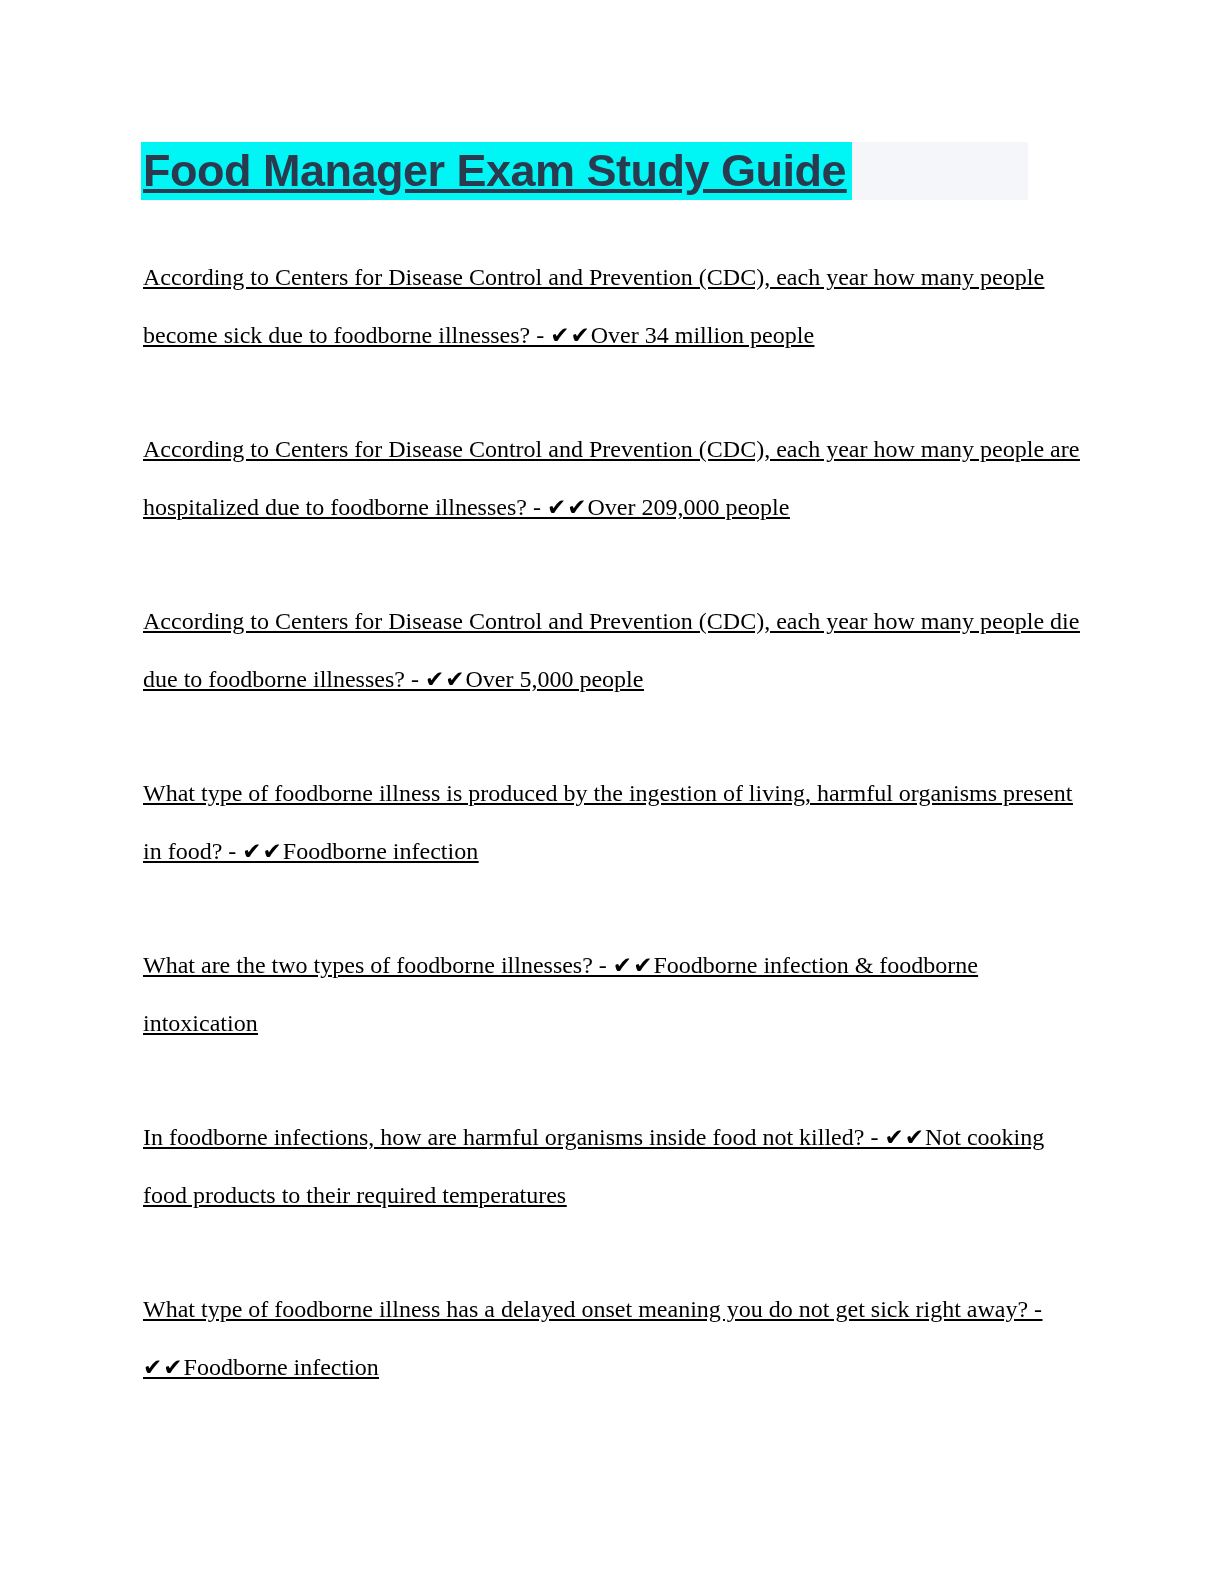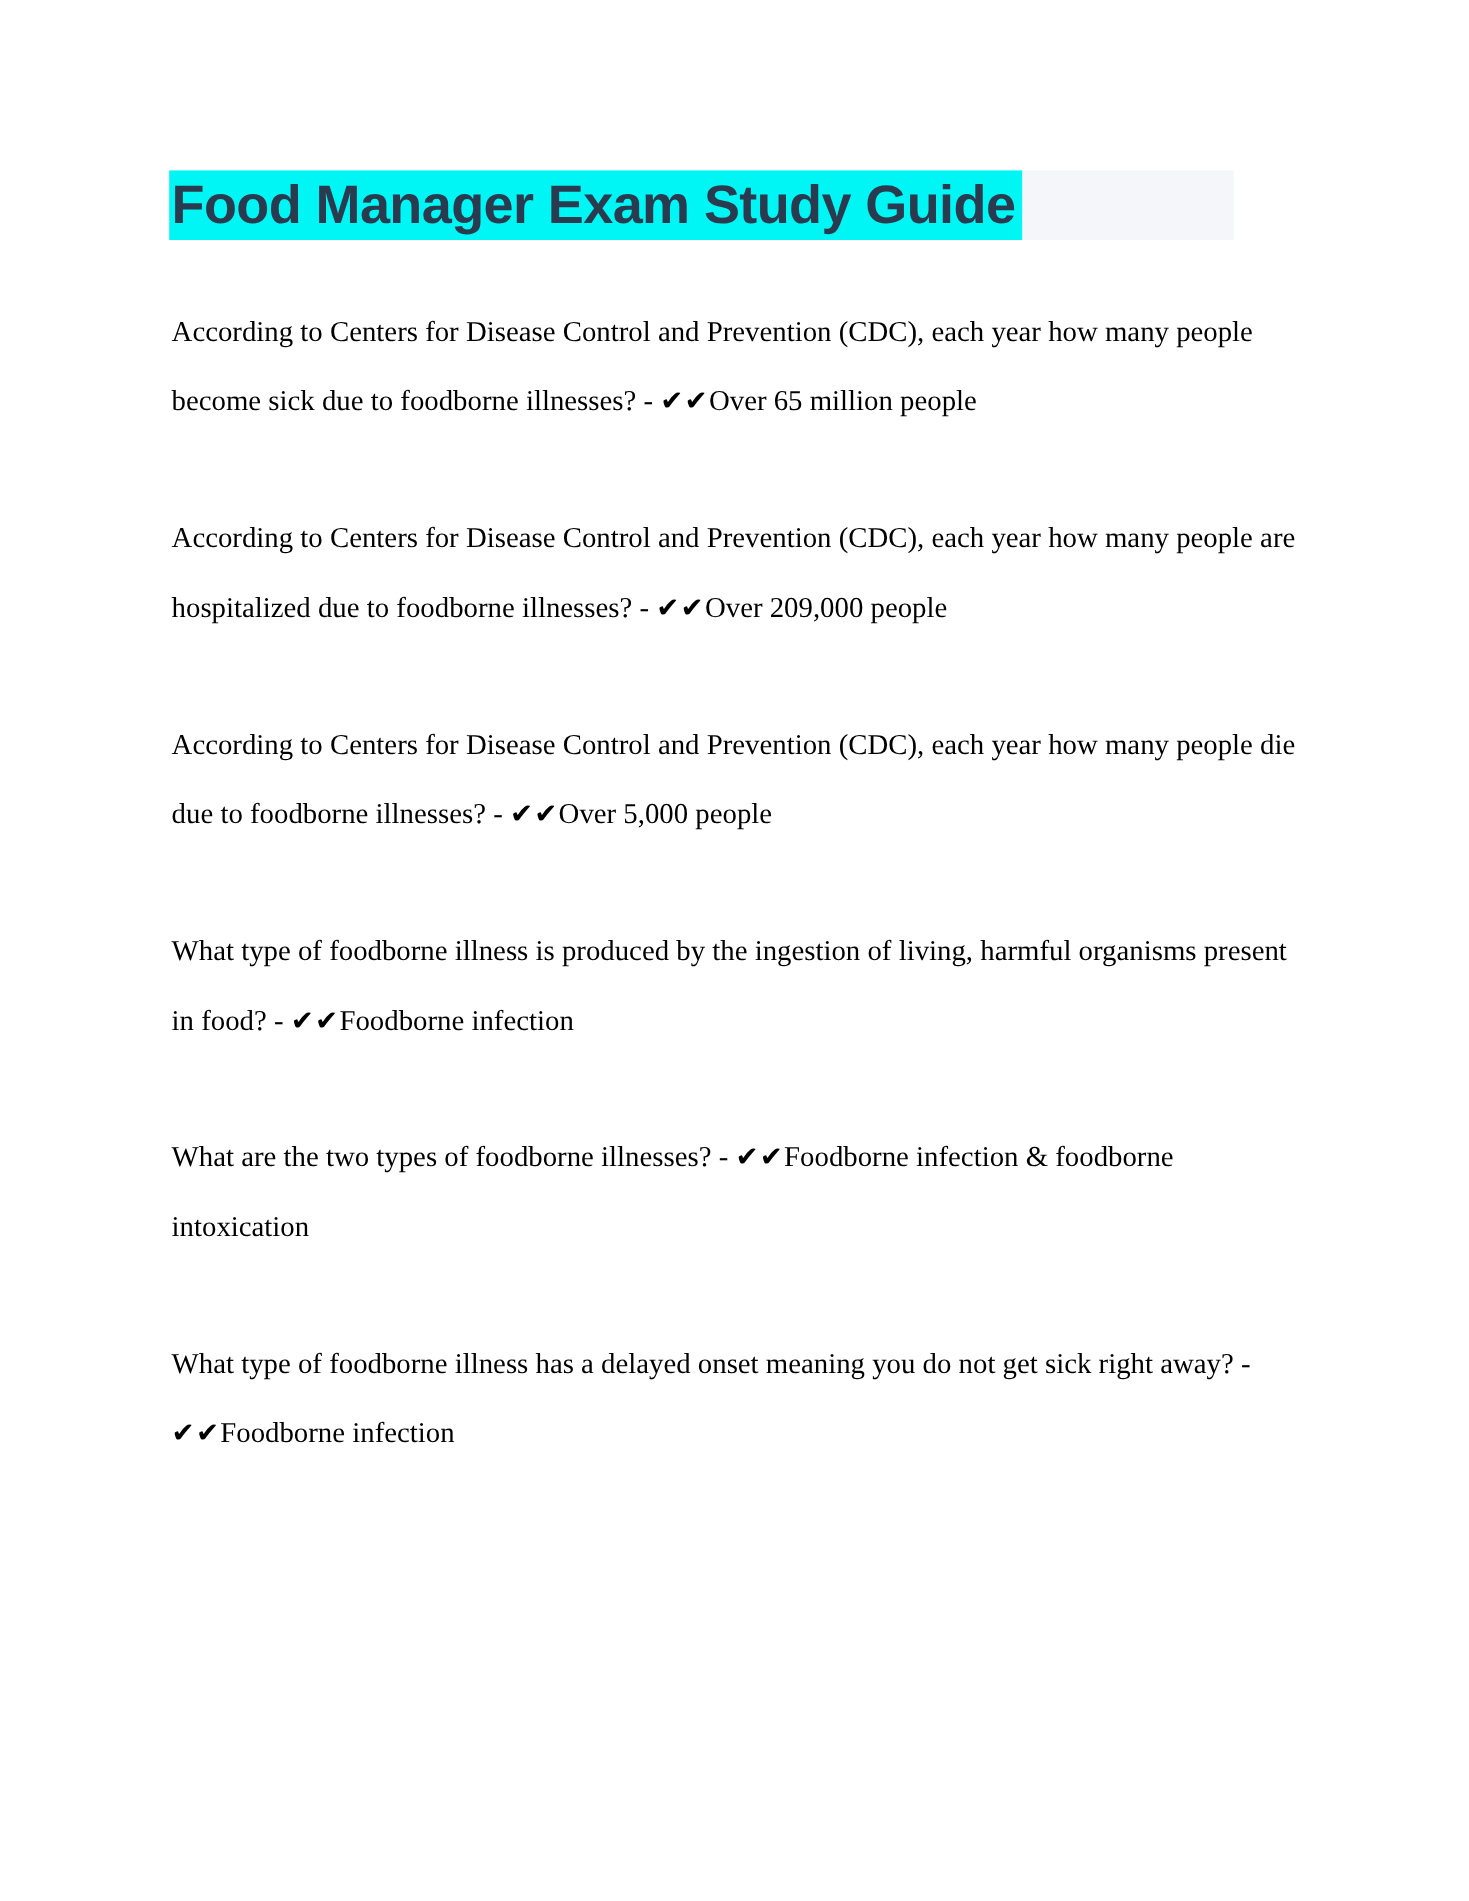--- a/index.html
+++ b/index.html
@@ -1,15 +1,15 @@
 <!DOCTYPE html>
 <html><head>
 <meta charset="utf-8">
 <style>
-  * { margin: 0; padding: 0; box-sizing: border-box; }
+  * { margin: 0; padding: 0; box-sizing: border-box; text-decoration: underline; }
   html, body { background: #ffffff; }
   .page {
     position: relative;
     width: 1224px;
     height: 1584px;
     background: #ffffff;
     overflow: hidden;
     font-family: "Liberation Serif", "DejaVu Serif", serif;
     color: #000000;
   }
@@ -62,28 +62,29 @@
   <div class="content">
 
     <div class="title-row">
       <div class="title-highlight">
         <span class="title-text">Food Manager Exam Study Guide</span>
       </div>
       <div class="title-strip"></div>
     </div>
 
     <div class="qa-list">
-  <p class="qa-item"><span class="qa-question">According to Centers for Disease Control and Prevention (CDC), each year how many people become sick due to foodborne illnesses?</span><span class="qa-sep"> - </span><span class="qa-marks">✔✔</span><span class="qa-answer">Over 65 million people</span></p>
+  <p class="qa-item"><span class="qa-question">According to Centers for Disease Control and Prevention (CDC), each year how many people become sick due to foodborne illnesses?</span><span class="qa-sep"> - </span><span class="qa-marks">✔✔</span><span class="qa-answer">Over 34 million people</span></p>
 
   <p class="qa-item"><span class="qa-question">According to Centers for Disease Control and Prevention (CDC), each year how many people are hospitalized due to foodborne illnesses?</span><span class="qa-sep"> - </span><span class="qa-marks">✔✔</span><span class="qa-answer">Over 209,000 people</span></p>
 
   <p class="qa-item"><span class="qa-question">According to Centers for Disease Control and Prevention (CDC), each year how many people die due to foodborne illnesses?</span><span class="qa-sep"> - </span><span class="qa-marks">✔✔</span><span class="qa-answer">Over 5,000 people</span></p>
 
   <p class="qa-item"><span class="qa-question">What type of foodborne illness is produced by the ingestion of living, harmful organisms present in food?</span><span class="qa-sep"> - </span><span class="qa-marks">✔✔</span><span class="qa-answer">Foodborne infection</span></p>
 
   <p class="qa-item"><span class="qa-question">What are the two types of foodborne illnesses?</span><span class="qa-sep"> - </span><span class="qa-marks">✔✔</span><span class="qa-answer">Foodborne infection &amp; foodborne intoxication</span></p>
 
+  <p class="qa-item"><span class="qa-question">In foodborne infections, how are harmful organisms inside food not killed?</span><span class="qa-sep"> - </span><span class="qa-marks">✔✔</span><span class="qa-answer">Not cooking food products to their required temperatures</span></p>
 
   <p class="qa-item"><span class="qa-question">What type of foodborne illness has a delayed onset meaning you do not get sick right away?</span><span class="qa-sep"> - </span><span class="qa-marks">✔✔</span><span class="qa-answer">Foodborne infection</span></p>
 </div>
 
   </div>
 </div>
 
 </body></html>

